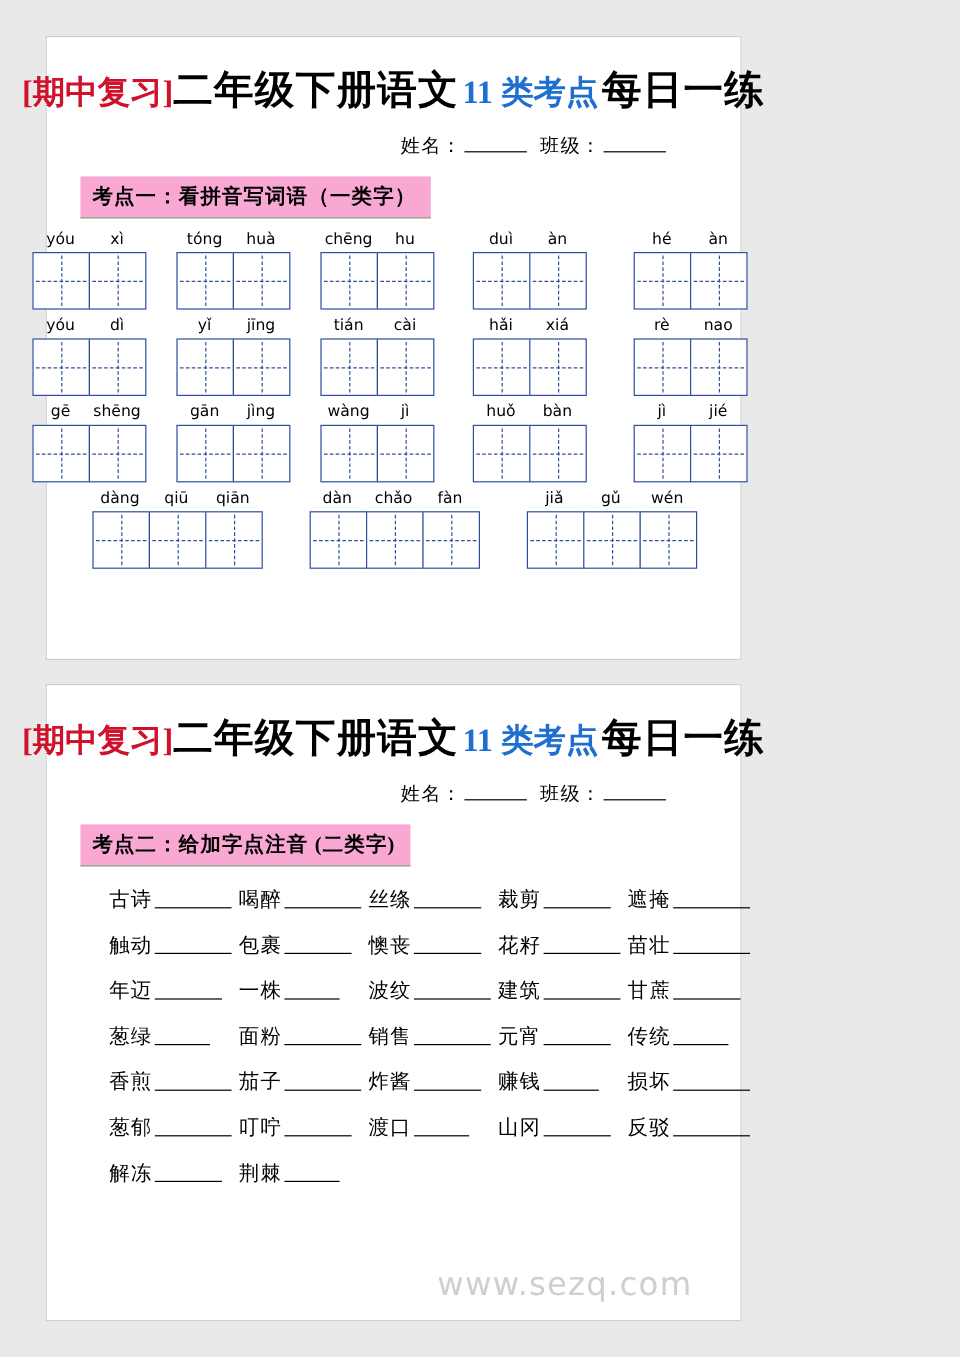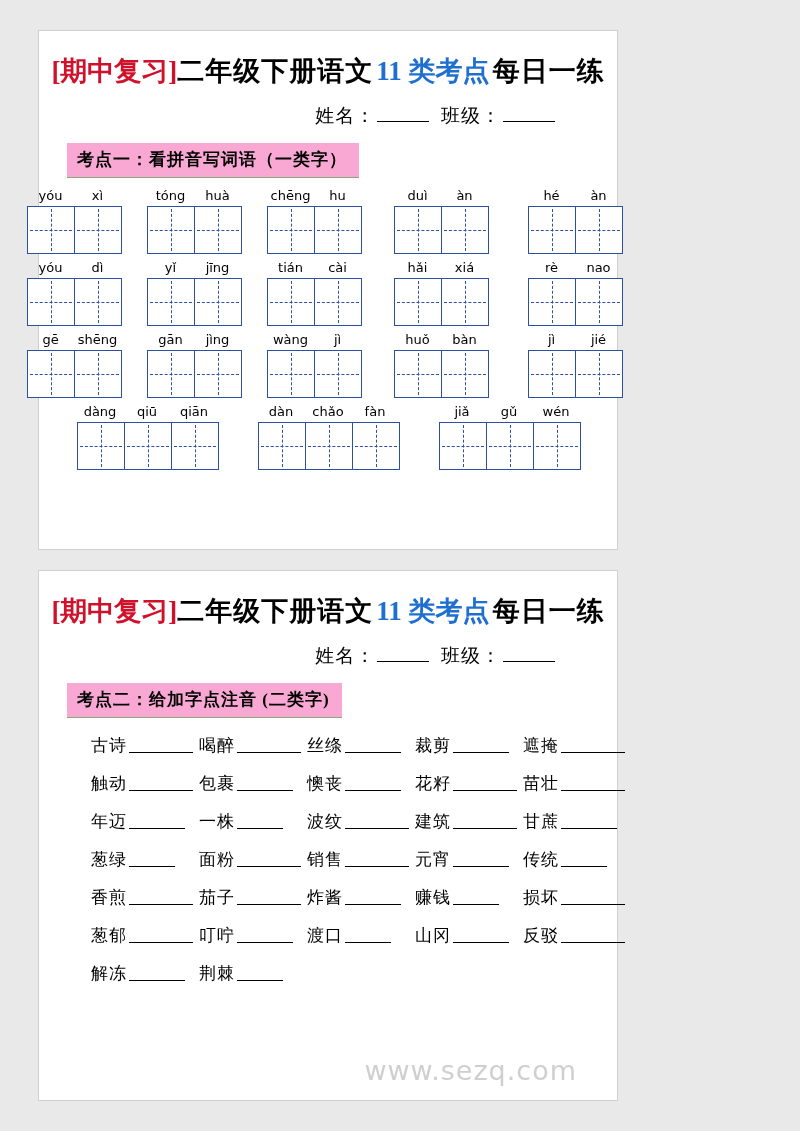--- a/index.html
+++ b/index.html
@@ -33,35 +33,35 @@
     padding-top: 22px;
   }
   .t-red {
     color: #d0112b;
     font-size: 27px;
     font-weight: bold;
     font-family: "Liberation Serif", serif;
   }
   .t-black {
     color: #000000;
-    font-size: 27px;
+    font-size: 33px;
     font-weight: bold;
     letter-spacing: 1px;
   }
   .t-blue {
     color: #1f6fd0;
     font-size: 27px;
     font-weight: bold;
     padding: 0 3px;
   }
   .name-row {
     margin-top: 14px;
     padding-right: 56px;
     text-align: right;
-    font-size: 19px;
+    font-size: 16px;
     color: #000;
     letter-spacing: 1px;
   }
   .name-row .blank {
     display: inline-block;
     width: 52px;
     border-bottom: 1px solid #000;
     margin: 0 6px 0 2px;
     height: 14px;
     vertical-align: baseline;

